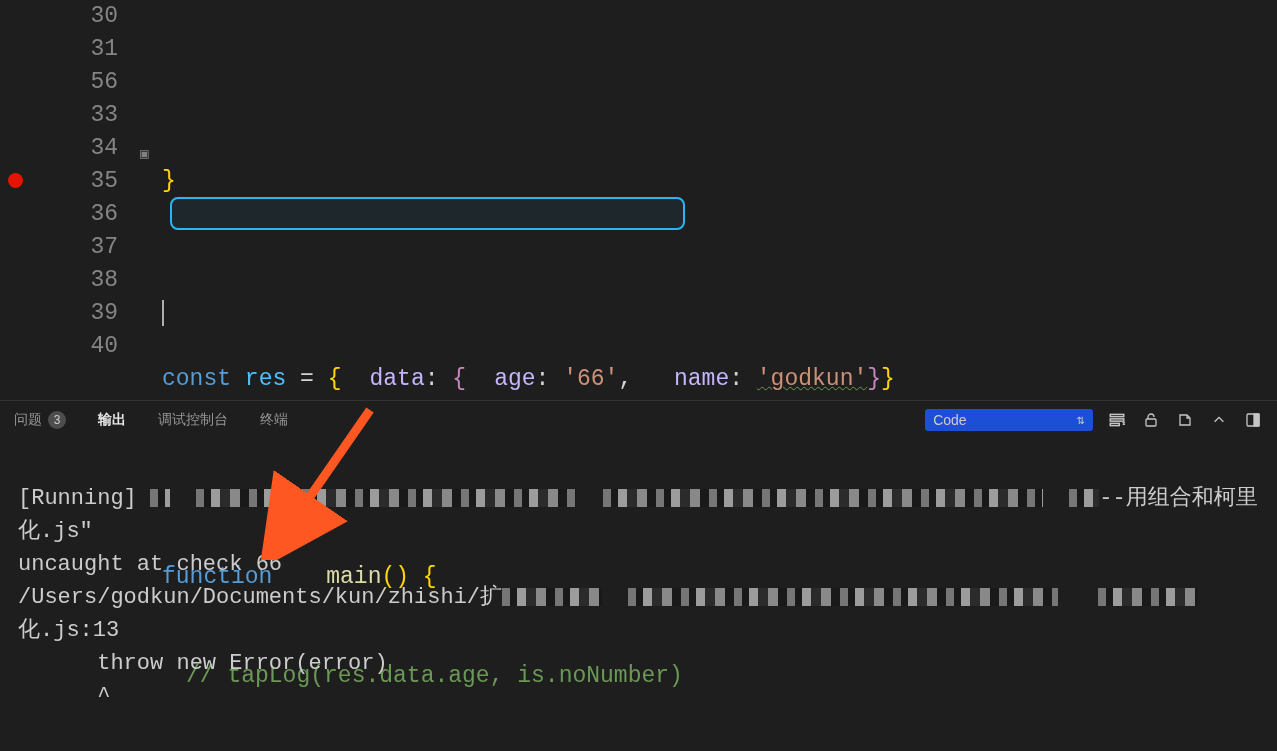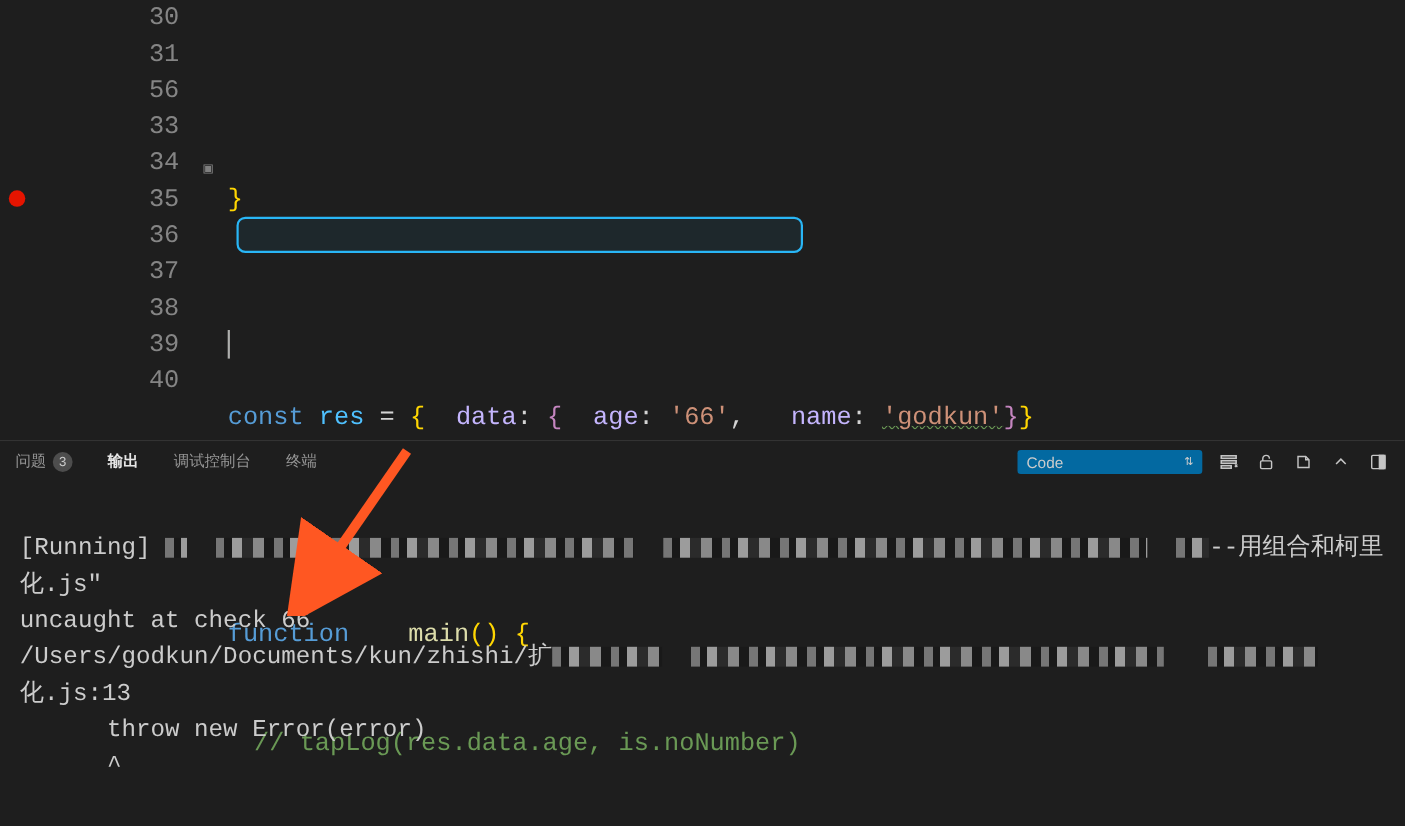--- a/index.html
+++ b/index.html
@@ -32,21 +32,21 @@
     background: #e51400;
     border-radius: 50%;
   }
   .gutter {
     width: 55px;
     text-align: right;
     color: #858585;
     padding-right: 22px;
     flex-shrink: 0;
     user-select: none;
-    margin-left: 100px;
+    margin-left: 55px;
   }
   .gutter .ln { height: 33px; }
   .fold-col {
     width: 22px;
     flex-shrink: 0;
     position: relative;
   }
   .fold-mark {
     position: absolute;
     color: #808080;
@@ -128,21 +128,21 @@
     justify-content: center;
     padding: 0 5px;
   }
   .panel-header-right {
     margin-left: auto;
     display: flex;
     align-items: center;
     gap: 14px;
   }
   .select-wrap {
-    background: #0369a1;
+    background: #1d4ed8;
     color: #ccc;
     border-radius: 3px;
     padding: 3px 8px;
     font-size: 14px;
     display: flex;
     align-items: center;
     gap: 110px;
   }
   .select-wrap .chev { font-size: 10px; }
   .icon-btn {

